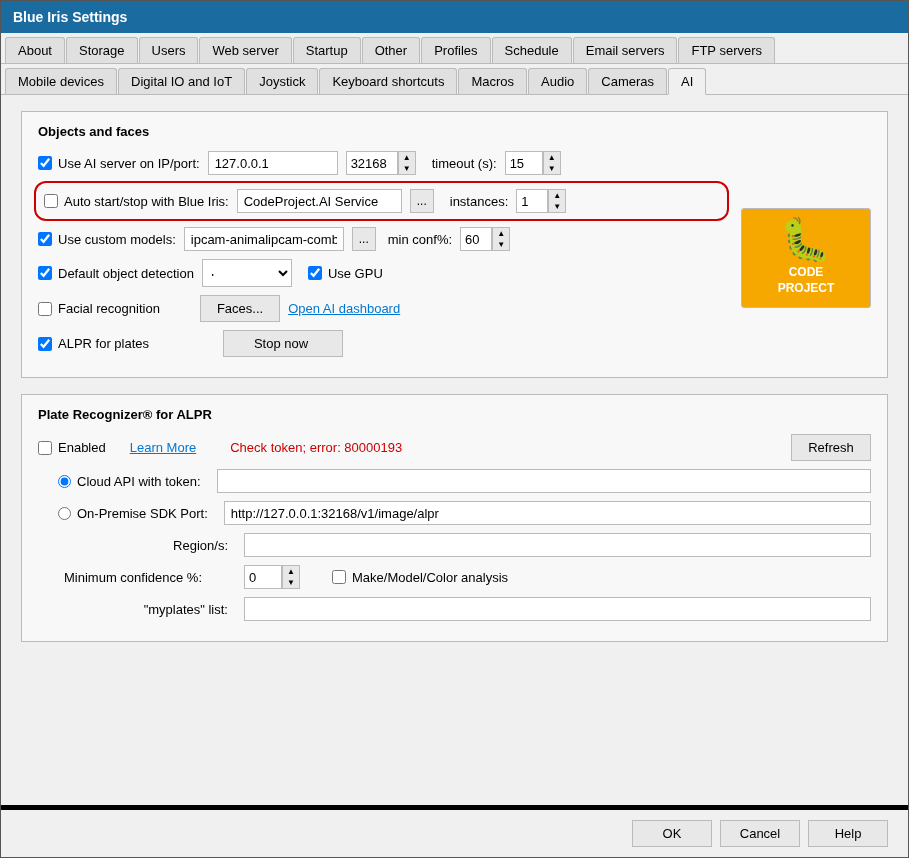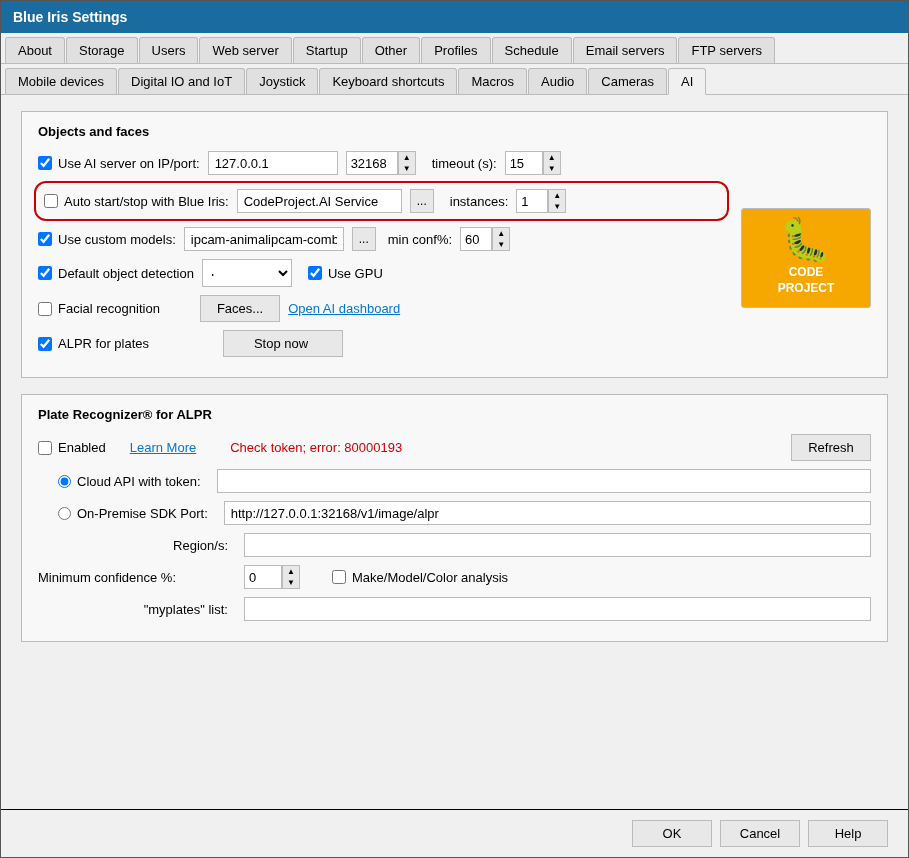--- a/index.html
+++ b/index.html
@@ -186,21 +186,21 @@
     }
     .logo-inner {
       text-align: center;
       color: white;
     }
     .footer {
       display: flex;
       justify-content: flex-end;
       padding: 10px 20px;
       gap: 8px;
-      border-top: 1px solid #000000;
+      border-top: 5px solid #000000;
       background: #f0f0f0;
     }
     .timeout-label {
       margin-left: 8px;
     }
     .objects-inner {
       display: flex;
       gap: 16px;
     }
     .objects-left {
@@ -392,21 +392,21 @@
         </label>
         <input type="text" class="text-input" style="flex: 1 1 0%; margin-left: 8px;" value="http://127.0.0.1:32168/v1/image/alpr">
       </div>
 
       <div class="row">
         <span style="min-width:190px; text-align:right;">Region/s:</span>
         <input type="text" class="text-input" style="flex: 1 1 0%; margin-left: 8px;">
       </div>
 
       <div class="row">
-        <span style="min-width:190px; text-align:left;">Minimum confidence %:</span>
+        <span style="min-width:190px; text-align:center;">Minimum confidence %:</span>
         <div class="spinbox-wrapper" style="margin-left:8px;">
           <input type="text" style="width: 38px; border: 1px solid rgb(187, 187, 187); height: 24px; font-size: 13px; padding: 3px 4px;" value="0">
           <div class="spin-buttons">
             <button class="spin-btn">▲</button>
             <button class="spin-btn">▼</button>
           </div>
         </div>
         <label class="checkbox-label" style="margin-left:24px;">
           <input type="checkbox" style="">
           <span>Make/Model/Color analysis</span>

